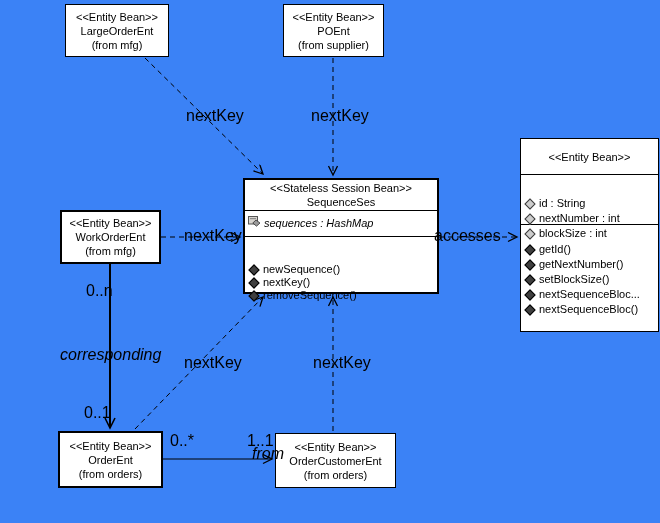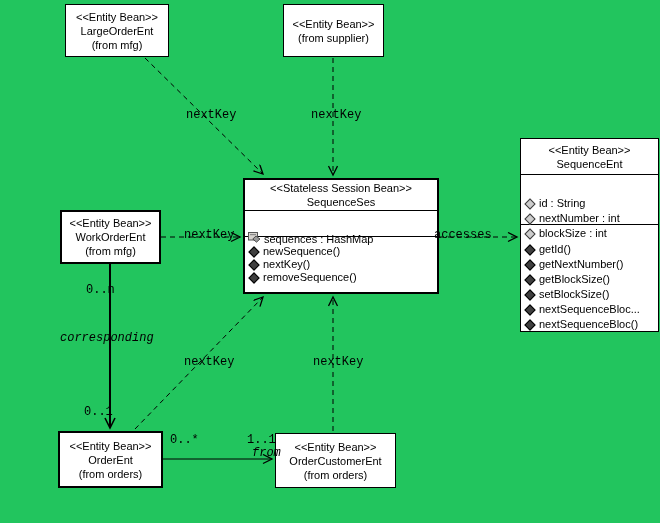--- a/index.html
+++ b/index.html
@@ -1,16 +1,16 @@
 <!DOCTYPE html>
 <html><head>
 <meta charset="utf-8">
 <style>
   html,body{margin:0;padding:0;background:#fff;}
-  .canvas{position:relative;width:660px;height:523px;background:#22c55e;overflow:hidden;
+  .canvas{position:relative;width:660px;height:523px;background:#3b82f6;overflow:hidden;
           font-family:"Liberation Sans", sans-serif;color:#000;}
   svg.wires{position:absolute;left:0;top:0;width:660px;height:523px;}
 
   
   .cls{position:absolute;background:#fff;border:1px solid #000;box-sizing:border-box;
        display:flex;flex-direction:column;justify-content:center;text-align:center;
        font-size:11px;line-height:14px;}
   .thick{border-width:2px;}
   #box-largeorder{left:65px;top:4px;width:104px;height:53px;}
   #box-poent{left:283px;top:4px;width:101px;height:53px;}
@@ -20,45 +20,45 @@
 
   
   .ccls{position:absolute;background:#fff;box-sizing:border-box;font-size:11px;}
   #box-sequenceses{left:243px;top:178px;width:196px;height:116px;border:2px solid #000;}
   #box-sequenceent{left:520px;top:138px;width:139px;height:194px;border:1px solid #000;}
   .cmp-title{text-align:center;line-height:14px;display:flex;flex-direction:column;justify-content:center;}
   #box-sequenceses .cmp-title{height:30px;}
   #box-sequenceent .cmp-title{height:35px;}
   .cmp{border-top:1px solid #000;box-sizing:border-box;}
   .mrow{display:flex;align-items:center;padding-left:3px;white-space:nowrap;overflow:hidden;}
-  #box-sequenceses .cmp-attrs{height:26px;padding-top:20px;}
+  #box-sequenceses .cmp-attrs{height:26px;padding-top:4px;font-style:italic;}
   #box-sequenceses .cmp-attrs .mrow{line-height:16px;}
-  #box-sequenceses .cmp-ops{padding-top:8px;}
+  #box-sequenceses .cmp-ops{padding-top:26px;}
   #box-sequenceses .cmp-ops .mrow{line-height:13px;}
   #box-sequenceent .cmp-attrs{height:50px;padding-top:21px;}
   #box-sequenceent .cmp-attrs .mrow{line-height:15px;}
   #box-sequenceent .cmp-ops{padding-top:17px;}
   #box-sequenceent .cmp-ops .mrow{line-height:15px;}
 
   
   .ico{flex:none;margin-right:3px;display:inline-block;}
   .dia-light{width:6px;height:6px;background:#cdcdcd;border:1px solid #3a3a3a;transform:rotate(45deg);margin:0 5px 0 2px;}
   .dia-dark{width:6px;height:6px;background:#3f3f3f;border:1px solid #000;transform:rotate(45deg);margin:0 5px 0 2px;}
 
   
-  .elb{position:absolute;font-size:12px;line-height:13px;white-space:nowrap;font-family:Liberation Mono, monospace;}
+  .elb{position:absolute;font-size:16px;line-height:13px;white-space:nowrap;}
   .it{font-style:italic;}
   #lbl-nk-a{left:186px;top:109px;}
   #lbl-nk-b{left:311px;top:109px;}
   #lbl-nk-c{left:184px;top:229px;}
   #lbl-accesses{left:434px;top:229px;}
   #lbl-nk-d{left:184px;top:356px;}
   #lbl-nk-e{left:313px;top:356px;}
   #lbl-0n{left:86px;top:270px;margin-top:14px;}
-  #lbl-corresponding{left:60px;top:332px;}
+  #lbl-corresponding{left:60px;top:348px;}
   #lbl-01{left:84px;top:406px;}
   #lbl-0star{left:170px;top:434px;}
   #lbl-from{left:204px;top:447px;margin-left:48px;}
   #lbl-11{left:247px;top:434px;}
 </style>
 </head>
 <body>
 
 <div class="canvas">
 
@@ -82,20 +82,21 @@
   </svg>
 
   <div class="cls" id="box-largeorder">
     <div>&lt;&lt;Entity Bean&gt;&gt;</div>
     <div>LargeOrderEnt</div>
     <div>(from mfg)</div>
   </div>
 
   <div class="cls" id="box-poent">
     <div>&lt;&lt;Entity Bean&gt;&gt;</div>
+    <div>POEnt</div>
     <div>(from supplier)</div>
   </div>
 
   <div class="cls thick" id="box-workorder">
     <div>&lt;&lt;Entity Bean&gt;&gt;</div>
     <div>WorkOrderEnt</div>
     <div>(from mfg)</div>
   </div>
 
   <div class="cls thick" id="box-orderent">
@@ -137,21 +138,20 @@
       <div class="mrow">
           <span class="ico dia-dark"></span>
           <span>removeSequence()</span>
         </div>
     </div>
   </div>
 
   <div class="ccls" id="box-sequenceent">
     <div class="cmp-title">
       <div>&lt;&lt;Entity Bean&gt;&gt;</div>
-      <div>SequenceEnt</div>
     </div>
     <div class="cmp cmp-attrs">
       <div class="mrow">
           <span class="ico dia-light"></span>
           <span>id : String</span>
         </div>
       <div class="mrow">
           <span class="ico dia-light"></span>
           <span>nextNumber : int</span>
         </div>
@@ -161,24 +161,20 @@
         </div>
     </div>
     <div class="cmp cmp-ops">
       <div class="mrow">
           <span class="ico dia-dark"></span>
           <span>getId()</span>
         </div>
       <div class="mrow">
           <span class="ico dia-dark"></span>
           <span>getNextNumber()</span>
-        </div>
-      <div class="mrow">
-          <span class="ico dia-dark"></span>
-          <span>getBlockSize()</span>
         </div>
       <div class="mrow">
           <span class="ico dia-dark"></span>
           <span>setBlockSize()</span>
         </div>
       <div class="mrow">
           <span class="ico dia-dark"></span>
           <span>nextSequenceBloc...</span>
         </div>
       <div class="mrow">

